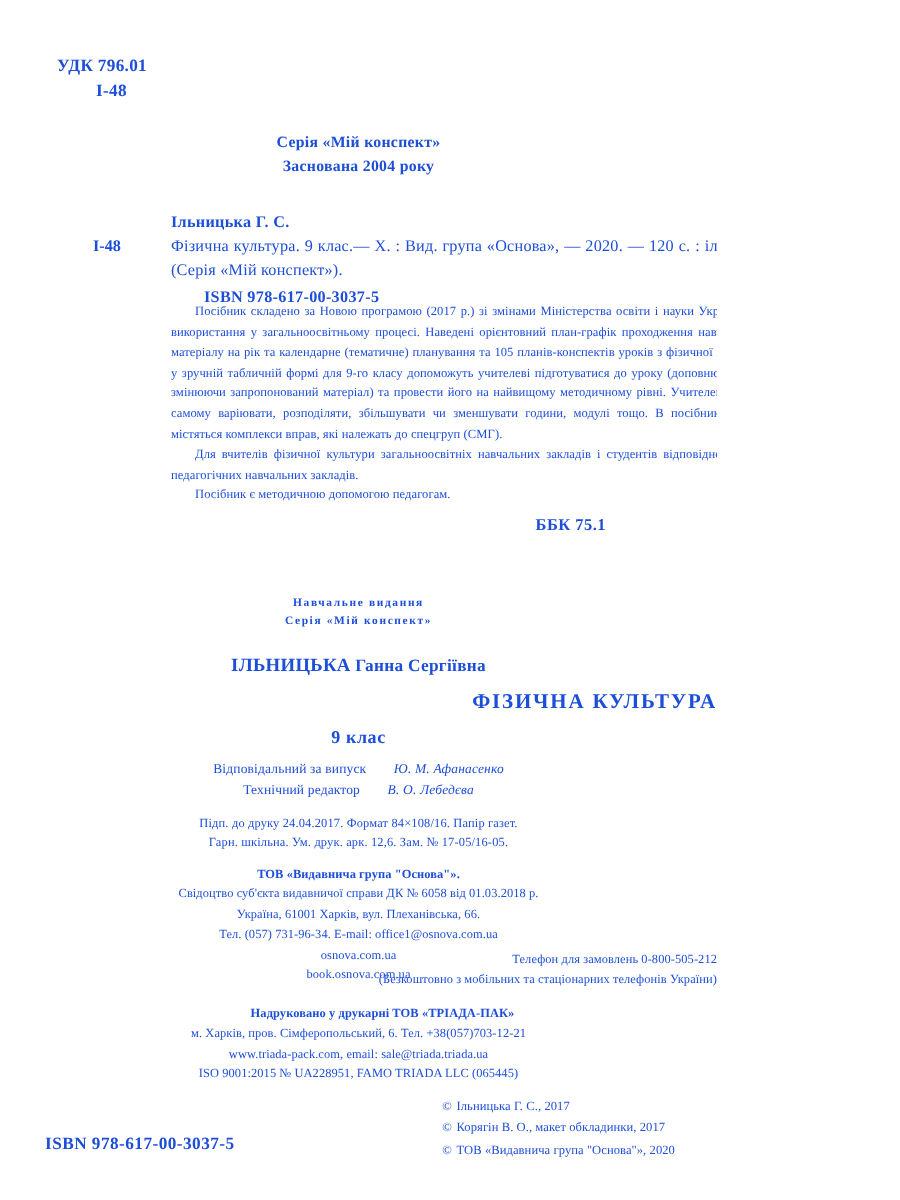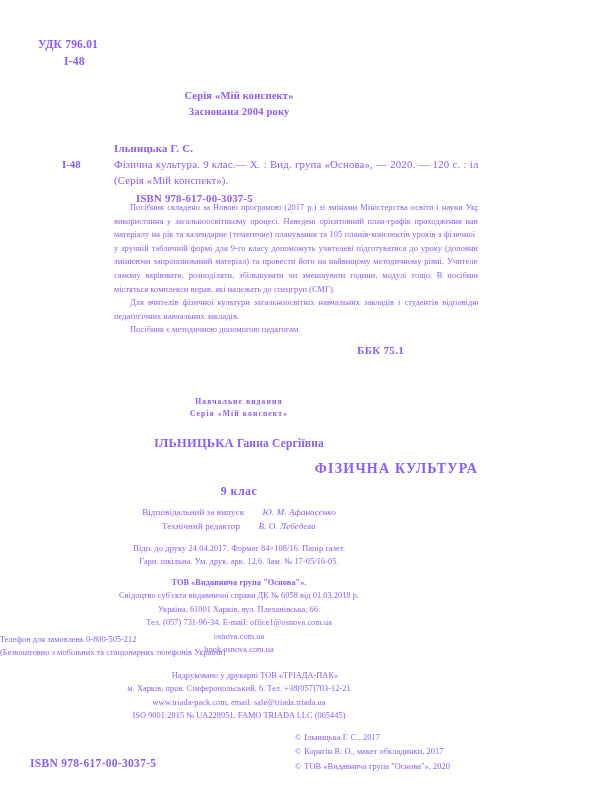--- a/index.html
+++ b/index.html
@@ -6,21 +6,21 @@
     margin: 0;
     padding: 0;
     background: #ffffff;
   }
   .page {
     position: relative;
     width: 478px;
     height: 800px;
     background: #ffffff;
     font-family: "Liberation Serif", "DejaVu Serif", serif;
-    color: #8b5cf6;
+    color: #1d4ed8;
     overflow: hidden;
     box-sizing: border-box;
   }
 
   
   .udc-block {
     position: absolute;
     left: 38px;
     top: 36px;
     font-size: 11.5px;
@@ -187,37 +187,37 @@
     line-height: 1.62;
     letter-spacing: 0.05px;
   }
   .publisher .strong { font-weight: bold; }
 
   .order-phone {
     position: absolute;
     left: 0;
     right: 0;
     top: 633px;
-    text-align: left;
+    text-align: right;
     font-size: 8.3px;
     line-height: 1.62;
     letter-spacing: 0.05px;
   }
 
   .printing-house {
     position: absolute;
     left: 0;
     right: 0;
     top: 669px;
     text-align: center;
     font-size: 8.3px;
     line-height: 1.62;
     letter-spacing: 0.05px;
   }
-  .printing-house .strong { font-weight: normal; padding-left: 32px; }
+  .printing-house .strong { font-weight: bold; padding-left: 32px; }
 
   
   .isbn-bottom {
     position: absolute;
     left: 30px;
     top: 757px;
     font-size: 11.5px;
     font-weight: bold;
     letter-spacing: 0.3px;
   }

